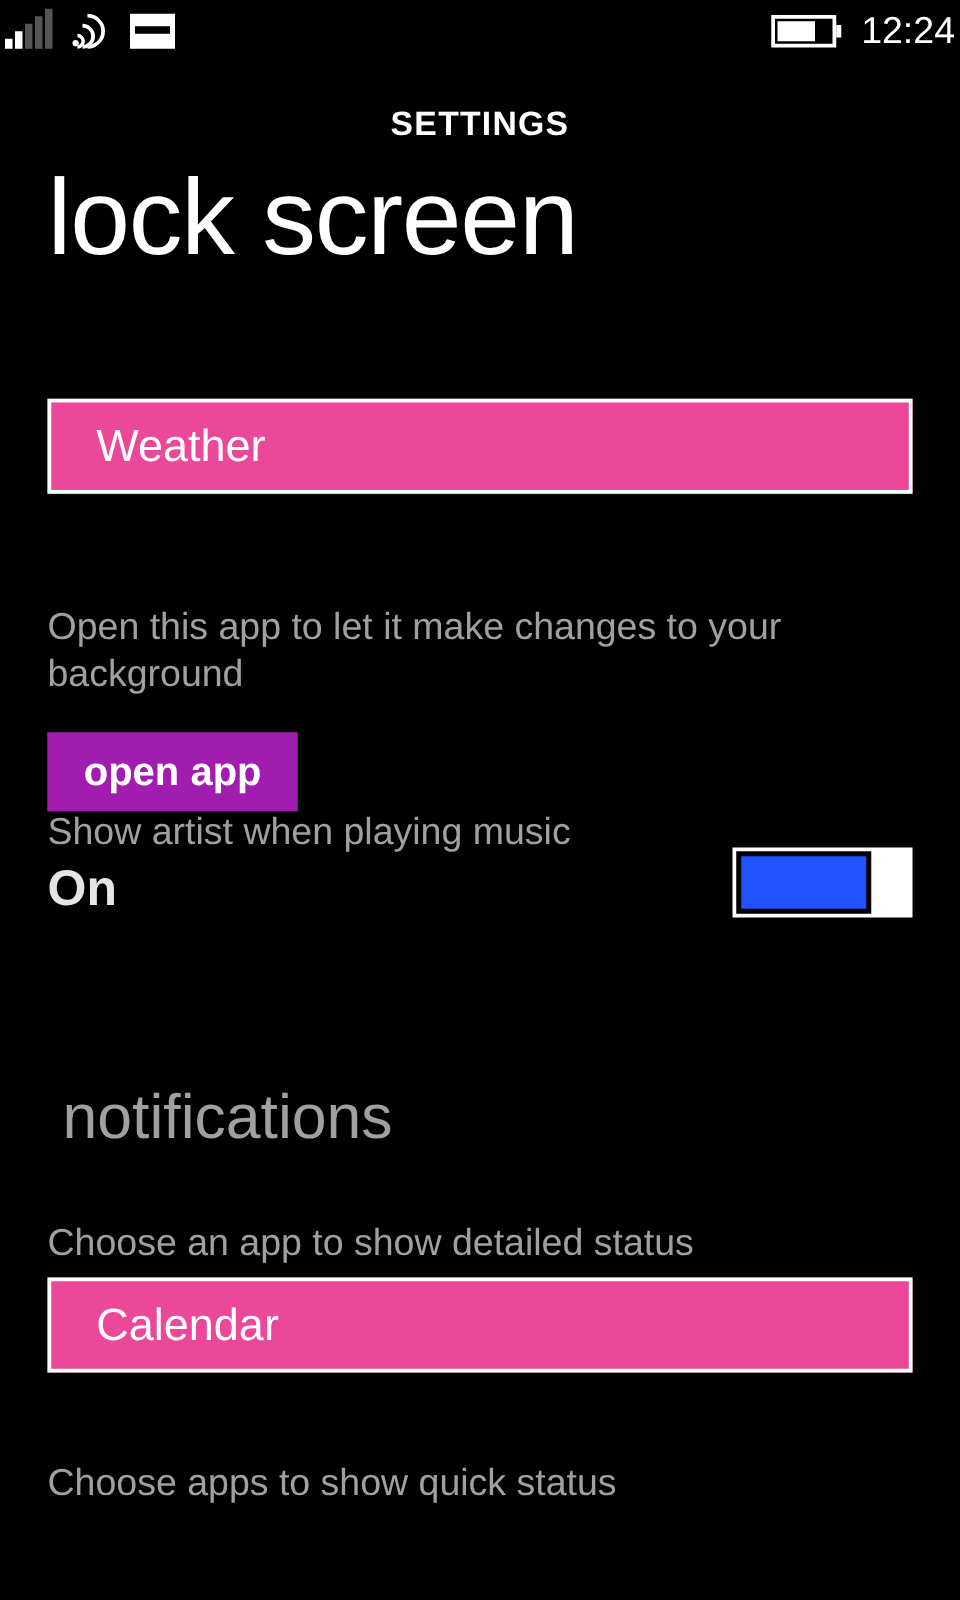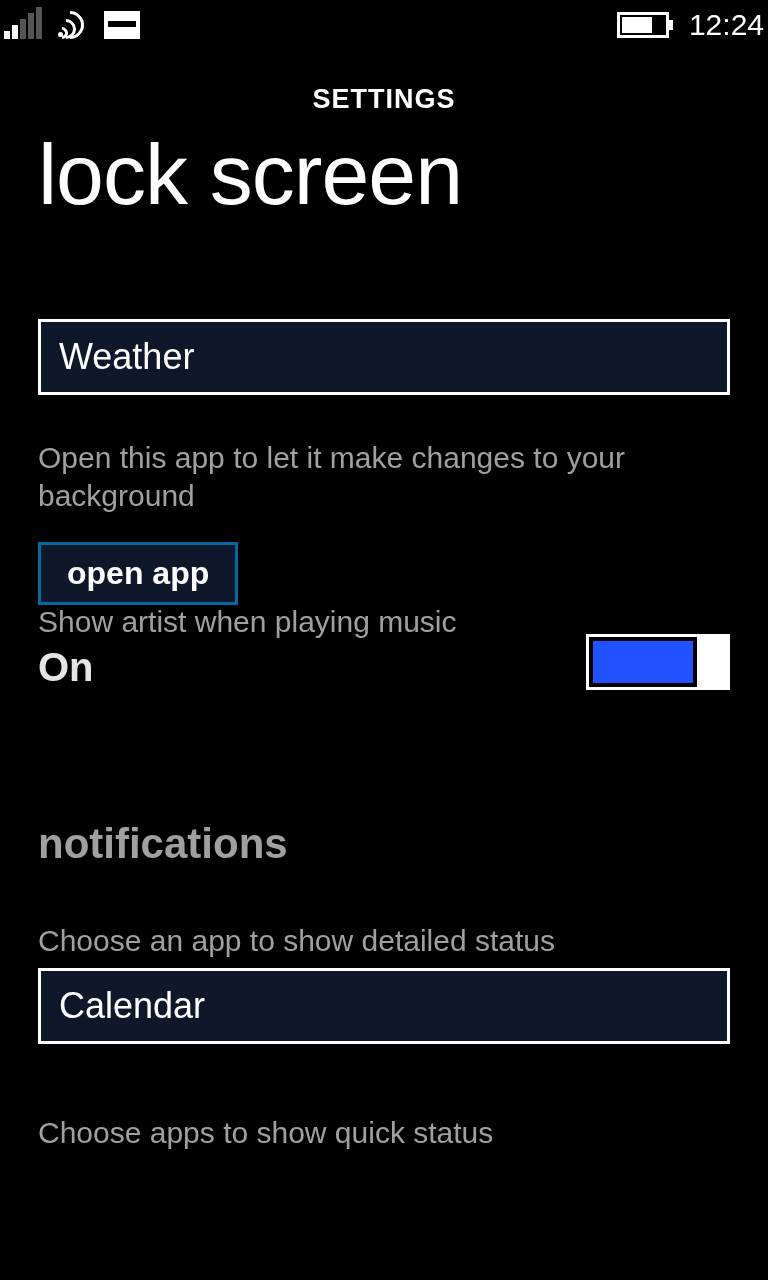--- a/index.html
+++ b/index.html
@@ -131,39 +131,39 @@
   }
   .muted {
     color: #a0a0a0;
   }
   .field-label {
     font-size: 30px;
   }
   .select-box {
     margin-top: 10px;
     border: 3px solid #fff;
-    padding: 14px 18px;
+    padding: 14px 36px;
     font-size: 36px;
     font-weight: 400;
-    background: #0f172a;
+    background: #ec4899;
     color:#fff;
   }
   .hint {
     font-size: 30px;
-    margin-top: 44px;
+    margin-top: 88px;
     line-height: 1.25;
   }
   .btn {
     display:inline-block;
-    border: 3px solid #0369a1;
+    border: 3px solid #a21caf;
     padding: 10px 26px;
     font-size: 32px;
     font-weight: 600;
     margin-top: 28px;
-    background:#0f172a;
+    background:#a21caf;
     color:#fff;
   }
 
   .toggle-row {
     display:flex;
     align-items:flex-end;
     justify-content:space-between;
   }
   .toggle-text .lbl{
     font-size:30px;
@@ -189,23 +189,24 @@
   .toggle .track .fill{
     width:100%; height:100%;
     background:#2152ff;
   }
   .toggle .thumb{
     width:30px;
     background:#fff;
   }
 
   .section-title {
-    font-size: 42px;
-    font-weight: 700;
+    font-size: 50px;
+    font-weight: 400;
     margin-top: 130px;
+    margin-left: 12px;
   }
 
   .field-2 {
     margin-top: 56px;
   }
   .field-3 {
     margin-top: 72px;
   }
 </style>
 </head>

